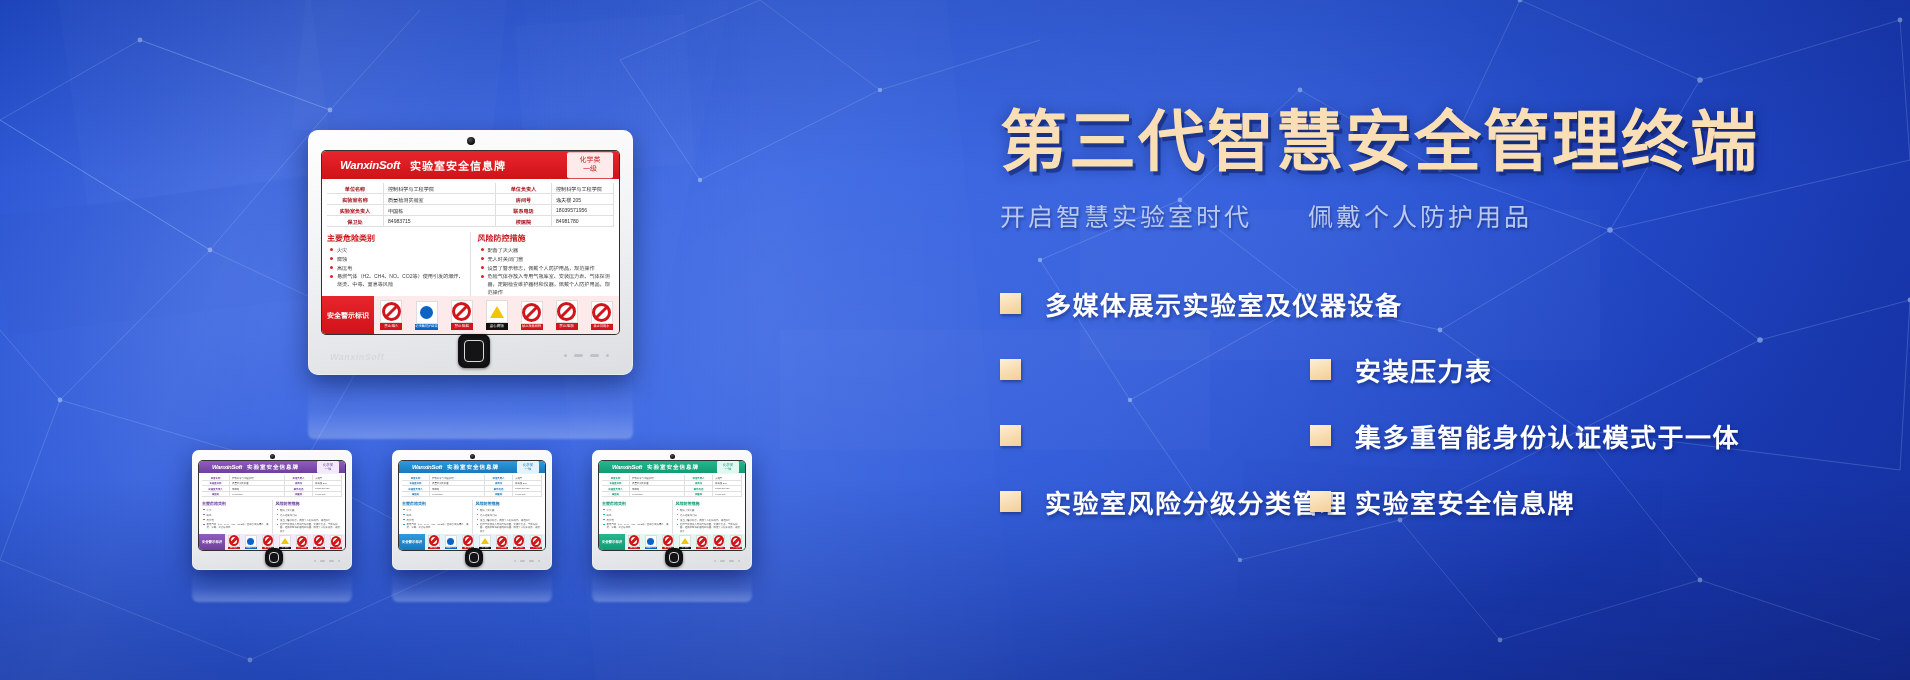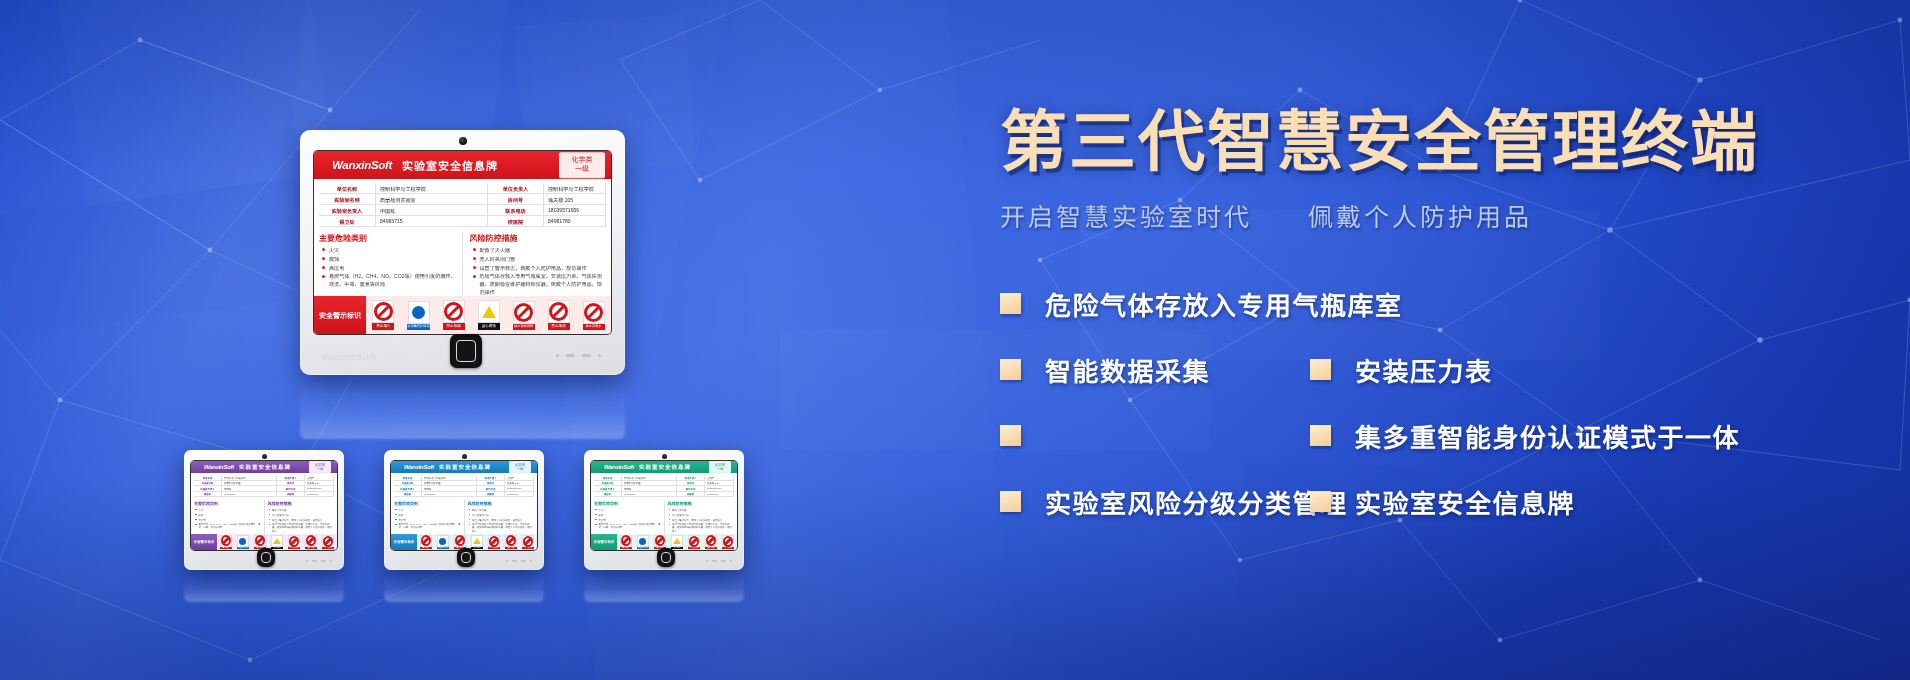--- a/index.html
+++ b/index.html
@@ -61,21 +61,21 @@
     width:21px;height:21px;flex:0 0 21px;margin-right:24px;
     background:linear-gradient(160deg,#fdf0d8 0%,#f8dcb0 55%,#f2cf9a 100%);
     box-shadow:1px 2px 3px rgba(8,22,78,.45);
   }
   .ftext{
     font-size:26px;font-weight:bold;letter-spacing:1.5px;color:#ffffff;
     text-shadow:1px 2px 4px rgba(8,22,80,.55);
   }
 
   
-  .tablet{position:absolute;}
+  .tablet{position:absolute;margin-left:8px;}
   .tb-body{
     position:relative;width:100%;height:100%;
     background:linear-gradient(172deg,#fefefe 0%,#f2f3f5 45%,#dcdee2 100%);
     border-radius:10px;
     box-shadow:0 10px 26px rgba(2,10,50,.45), 0 0 0 1px rgba(255,255,255,.35) inset;
   }
   .tb-screen{
     position:absolute;
     background:#0d0d0f;border-radius:4px;overflow:hidden;
     box-shadow:0 0 0 1px rgba(0,0,0,.8);
@@ -808,28 +808,27 @@
     <div class="subtitle">
       <span>开启智慧实验室时代</span>
       <span>佩戴个人防护用品</span>
     </div>
 
     <div class="features">
 
       <div class="frow">
         <div class="feat">
           <span class="bullet"></span>
-          <span class="ftext">危险气体存放入专用气瓶库室</span>
+          <span class="ftext">多媒体展示实验室及仪器设备</span>
         </div>
       </div>
 
       <div class="frow">
         <div class="feat c1">
           <span class="bullet"></span>
-          <span class="ftext">智能数据采集</span>
         </div>
         <div class="feat">
           <span class="bullet"></span>
           <span class="ftext">安装压力表</span>
         </div>
       </div>
 
       <div class="frow">
         <div class="feat c1">
           <span class="bullet"></span>

